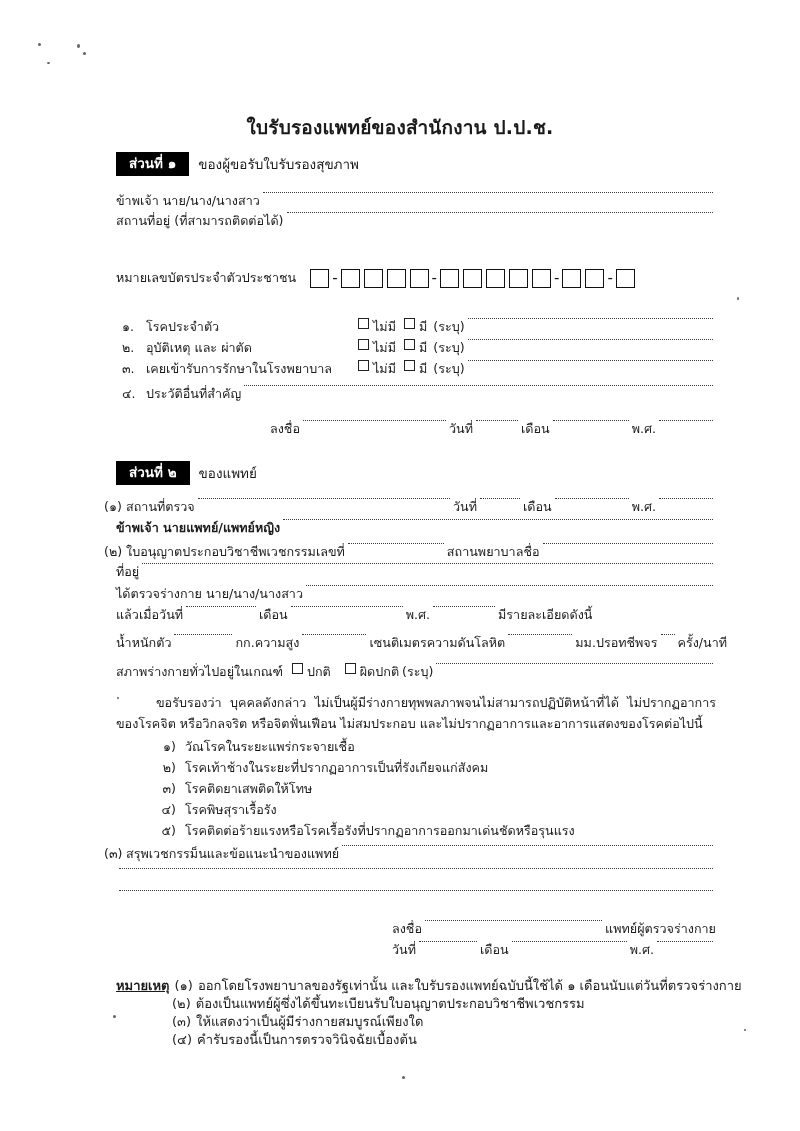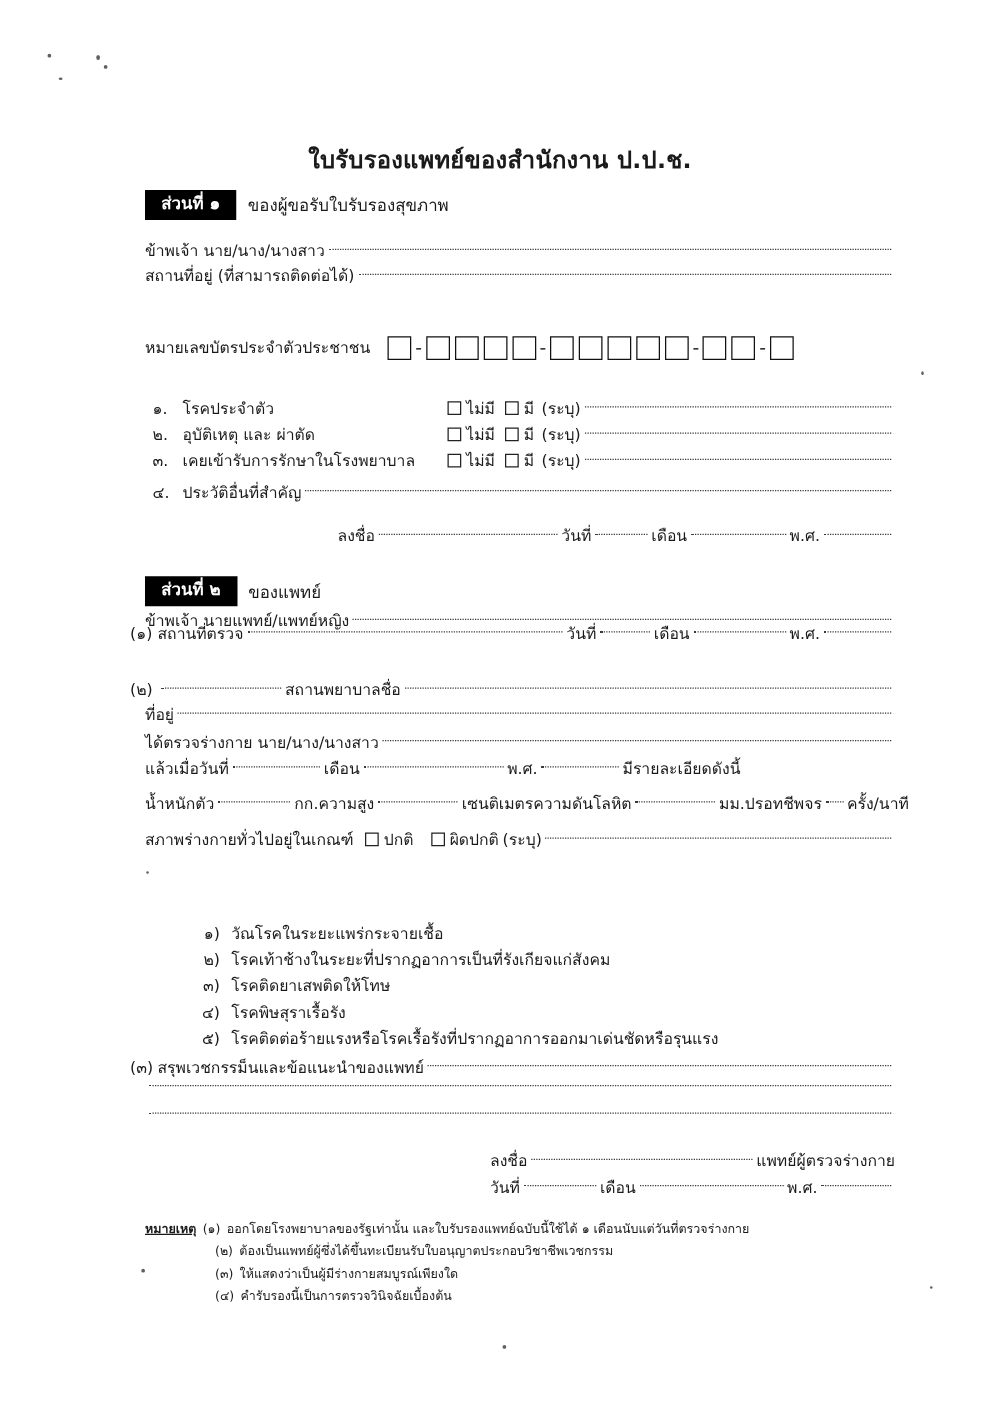--- a/index.html
+++ b/index.html
@@ -63,21 +63,21 @@
     white-space: nowrap;
   }
 
   
   .ln {
     position: absolute;
     font-size: 12.6px;
     line-height: 17px;
     white-space: nowrap;
     display: flex;
-    align-items: center;
+    align-items: flex-start;
   }
   .ln .t { white-space: nowrap; }
   .ln .sp { display: inline-block; }
 
   
   .dot {
     flex: 1 1 auto;
     border-bottom: 1.4px dotted #3a3a3a;
     margin: 0 3px 3px 3px;
     min-width: 14px;
@@ -138,21 +138,21 @@
     text-align: justify;
   }
   .para .indent { display: inline-block; width: 40px; }
 
   .note-head {
     text-decoration: underline;
     font-weight: bold;
   }
   .nt {
     position: absolute;
-    font-size: 10px;
+    font-size: 13px;
     white-space: nowrap;
     display: flex;
     gap: 5px;
   }
 </style>
 </head>
 <body>
 
 <div id="page">
 
@@ -275,27 +275,28 @@
       <span class="t">สถานที่ตรวจ</span>
       <span class="dot"></span>
       <span class="t">วันที่</span>
       <span class="dot fx" style="width:40px;"></span>
       <span class="t">เดือน</span>
       <span class="dot fx" style="width:74px;"></span>
       <span class="t">พ.ศ.</span>
       <span class="dot fx" style="width:54px;"></span>
     </div>
 
-    <div class="ln" style="left:116px;top:488px;width:600px;">
+    <div class="ln" style="left:116px;top:519px;width:600px;font-weight:bold;">
       <span class="t">ข้าพเจ้า นายแพทย์/แพทย์หญิง</span>
       <span class="dot"></span>
     </div>
 
     <div class="ln" style="left:104px;top:543px;width:612px;">
       <span class="t" style="width:22px;">(๒)</span>
+      <span class="t">ใบอนุญาตประกอบวิชาชีพเวชกรรมเลขที่</span>
       <span class="dot fx" style="width:96px;"></span>
       <span class="t">สถานพยาบาลชื่อ</span>
       <span class="dot"></span>
     </div>
 
     <div class="ln" style="left:116px;top:563px;width:600px;">
       <span class="t">ที่อยู่</span>
       <span class="dot"></span>
     </div>
 
@@ -338,20 +339,23 @@
       <span class="cb"></span>
       <span class="t">ปกติ</span>
       <span class="sp" style="width:14px;"></span>
       <span class="cb"></span>
       <span class="t">ผิดปกติ</span>
       <span class="sp" style="width:3px;"></span>
       <span class="t">(ระบุ)</span>
       <span class="dot"></span>
     </div>
 
+    <div class="para" style="left:116px;top:692px;width:600px;">
+      <span class="indent"></span><span>ขอรับรองว่า บุคคลดังกล่าว ไม่เป็นผู้มีร่างกายทุพพลภาพจนไม่สามารถปฏิบัติหน้าที่ได้ ไม่ปรากฏอาการของโรคจิต หรือวิกลจริต หรือจิตฟั่นเฟือน ไม่สมประกอบ และไม่ปรากฏอาการและอาการแสดงของโรคต่อไปนี้</span>
+    </div>
 
     <div class="li" style="left:158px;top:737px;">
       <span class="num">๑)</span>
       <span>วัณโรคในระยะแพร่กระจายเชื้อ</span>
     </div>
     <div class="li" style="left:158px;top:758px;">
       <span class="num">๒)</span>
       <span>โรคเท้าช้างในระยะที่ปรากฏอาการเป็นที่รังเกียจแก่สังคม</span>
     </div>
     <div class="li" style="left:158px;top:779px;">

